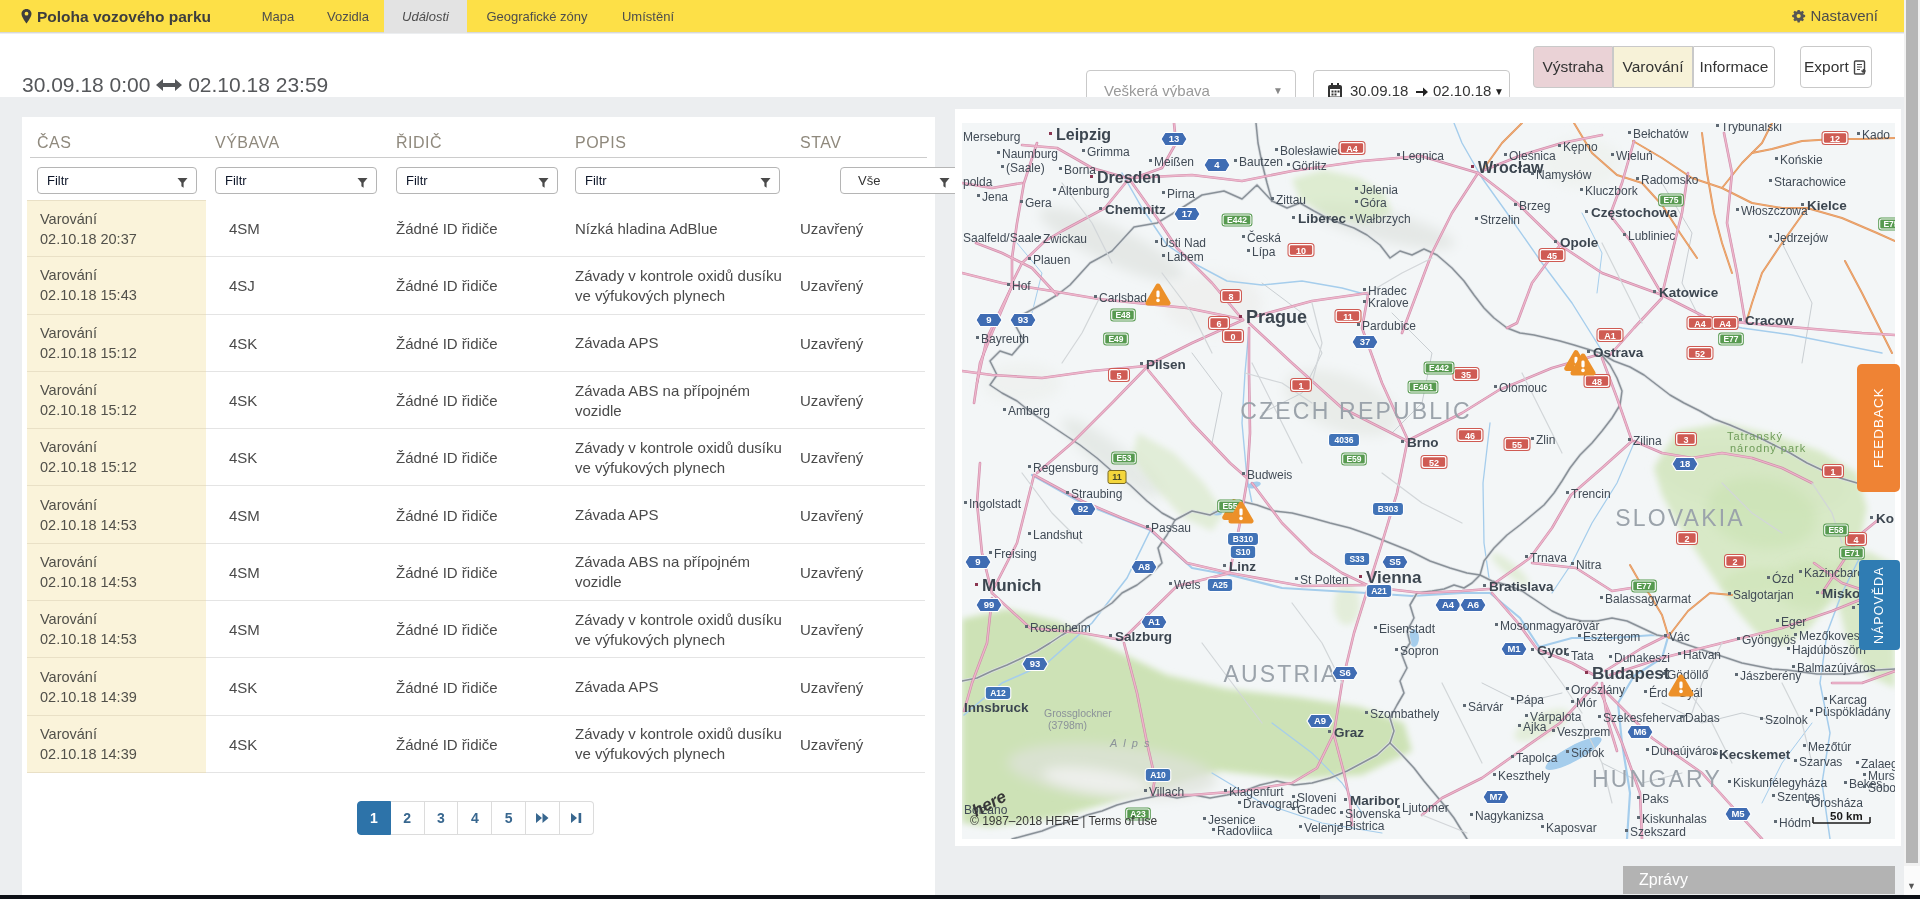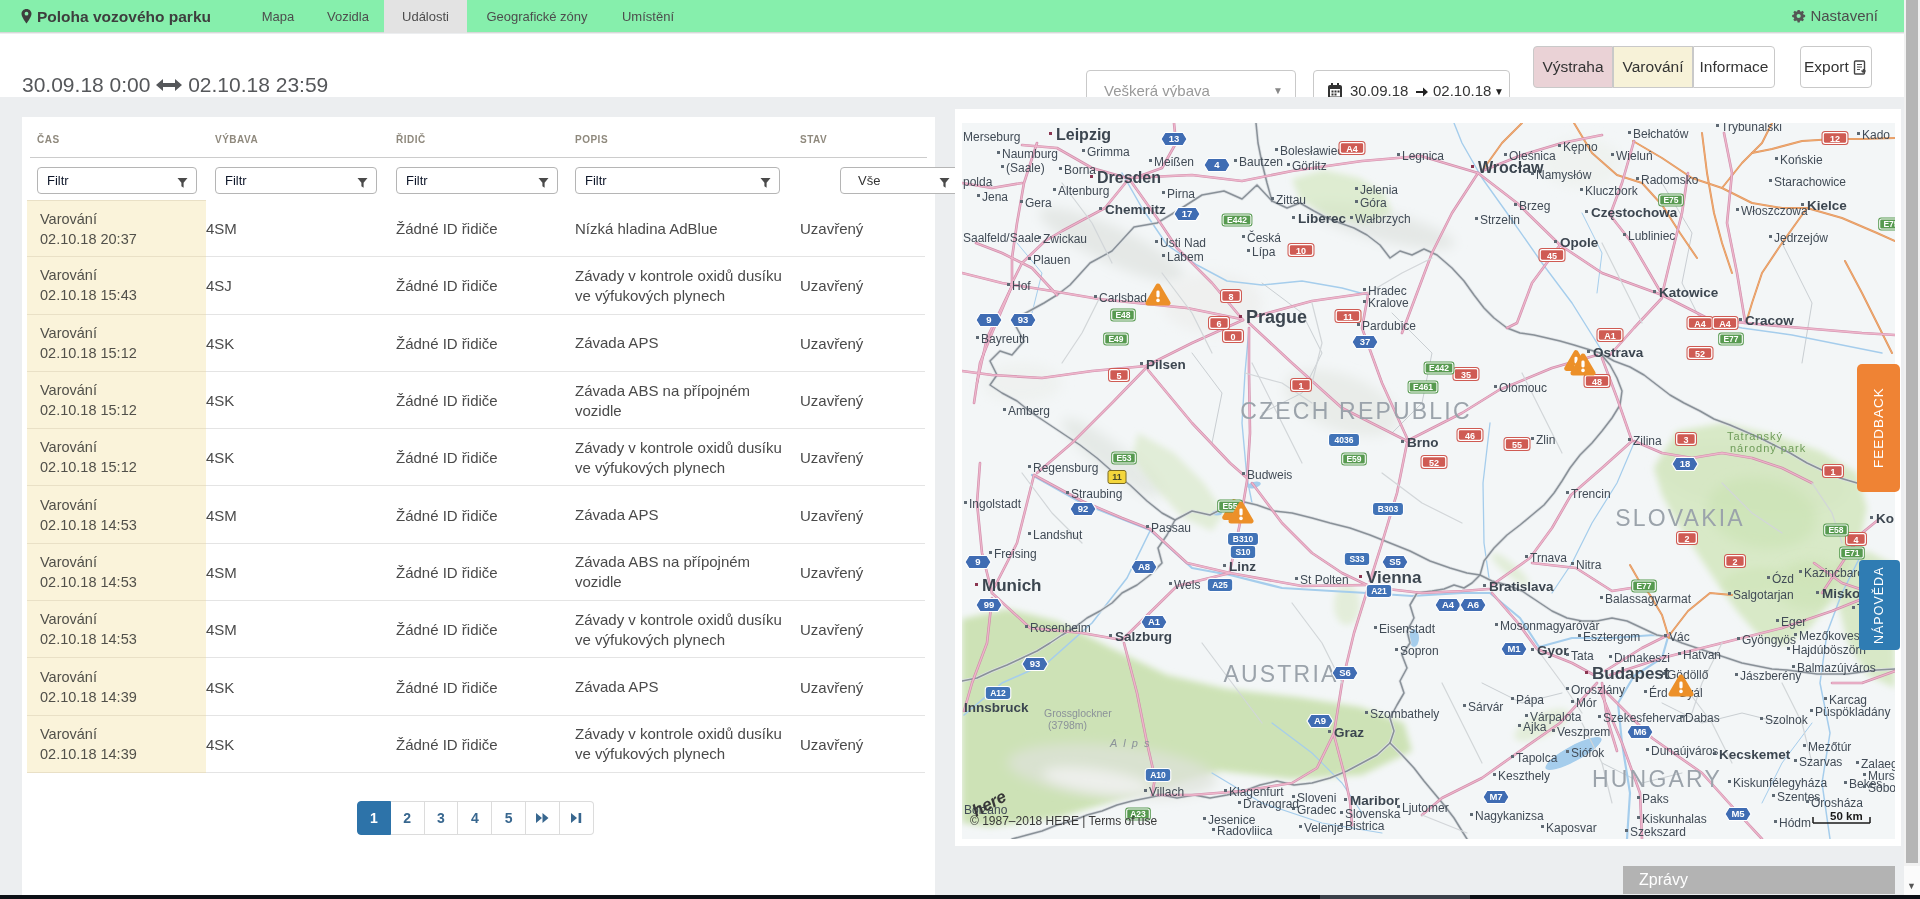--- a/index.html
+++ b/index.html
@@ -1,47 +1,47 @@
 <!DOCTYPE html>
 <html><head><meta charset="utf-8"><style>
 
 *{margin:0;padding:0;box-sizing:border-box;}
 html,body{width:1920px;height:899px;overflow:hidden;background:#eceef0;font-family:"Liberation Sans",sans-serif;}
-.topbar{position:absolute;left:0;top:0;width:1920px;height:33px;background:#86efac;border-bottom:1px solid #d8d8d8;}
+.topbar{position:absolute;left:0;top:0;width:1920px;height:33px;background:#fde047;border-bottom:1px solid #d8d8d8;}
 .brand{position:absolute;left:21px;top:8px;font-size:15.5px;font-weight:bold;color:#3e3e3e;}
 .tab{position:absolute;top:0;height:33px;line-height:33px;font-size:13px;color:#4d4d4d;text-align:center;}
-.tab.active{background:#e3e3e3;}
+.tab.active{background:#e3e3e3;font-style:italic;}
 .settings{position:absolute;right:42px;top:7px;font-size:15px;color:#4d4d4d;}
 .hdr{position:absolute;left:0;top:34px;width:1920px;height:63px;background:#fff;}
 .h1{position:absolute;left:22px;top:7px;font-size:24px;font-weight:bold;letter-spacing:1.5px;color:#58595b;}
 .h2{position:absolute;left:22px;top:39px;font-size:21px;color:#55575a;}
 .ctl{position:absolute;top:12px;height:42px;border:1px solid #c9c9c9;border-radius:4px;background:#fff;font-size:15px;color:#333;margin-top:24px;}
 .sel{left:1086px;width:210px;}
 .sel .ph2{position:absolute;left:17px;top:11px;color:#999;}
 .sel .car{position:absolute;right:12px;top:14px;color:#888;font-size:10px;}
 .dates{left:1313px;width:197px;}
 .btn{position:absolute;top:12px;height:42px;border:1px solid #c9c9c9;font-size:15.5px;color:#333;text-align:center;line-height:40px;}
 .export{left:1800px;width:72px;border-radius:4px;background:#fff;}
 .page{position:absolute;left:0;top:97px;width:1920px;height:799px;background:#eceef0;}
 .panel{position:absolute;left:22px;top:20px;width:913px;height:778px;background:#fff;}
 .mappanel{position:absolute;left:955px;top:12px;width:946px;height:737px;background:#fff;}
-.thead{position:absolute;font-size:10px;font-weight:bold;letter-spacing:.5px;color:#8f897d;top:17px;text-align:center;}
+.thead{position:absolute;font-size:16px;font-weight:normal;letter-spacing:.5px;color:#8f897d;top:17px;text-align:center;}
 .hline{position:absolute;left:8px;right:8px;top:40px;border-top:1px solid #ccc;}
 .fbox{position:absolute;top:50px;height:27px;border:1px solid #b5b5b5;border-radius:4px;background:#fff;}
 .fbox .ph{position:absolute;left:9px;top:5px;font-size:13px;color:#0f172a;}
 .fbox .ph.dark{color:#333;left:17px;}
 .fbox .fic{position:absolute;right:8px;top:7px;}
 .tbody{position:absolute;left:0;top:83px;width:913px;}
 .trow{position:relative;height:57.3px;}
 .c-time{position:absolute;left:5px;top:0;width:179px;height:100%;background:#faf3da;border-bottom:1px solid #e9e0c6;display:flex;align-items:center;}
 .c-time span{padding-left:13px;font-size:14.5px;color:#51504a;line-height:20px;}
 .trow:first-child .c-time{border-top:1px solid #e9e0c6;}
 .c-eq,.c-drv,.c-pop,.c-st{position:absolute;top:0;height:100%;display:flex;align-items:center;font-size:15px;color:#4a4a4a;}
 .trow::after{content:"";position:absolute;left:184px;right:10px;bottom:0;border-bottom:1px solid #e4e4e4;}
-.c-eq{left:184px;width:180px;padding-left:0;}
+.c-eq{left:184px;width:180px;padding-left:23px;}
 .c-drv{left:373px;width:179px;padding-left:1px;}
 .c-pop{left:553px;width:225px;padding-left:0px;}
 .c-pop span{line-height:20px;}
 .c-st{left:778px;width:127px;padding-left:0;}
 .pager{position:absolute;left:335px;top:684px;height:34px;display:flex;border-radius:4px;}
 .pg{width:33.8px;height:34px;border:1px solid #dcdcdc;border-left:none;background:#fff;color:#38678f;font-size:14px;font-weight:bold;text-align:center;line-height:32px;}
 .pg.first{border-left:1px solid #dcdcdc;border-radius:4px 0 0 4px;}
 .pg.last{border-radius:0 4px 4px 0;}
 .pg.active{background:#2d73a9;border-color:#2d73a9;color:#fff;}
 .sidetab{position:absolute;color:#fff;writing-mode:vertical-rl;transform:rotate(180deg);text-align:center;letter-spacing:1px;font-size:13.5px;}

